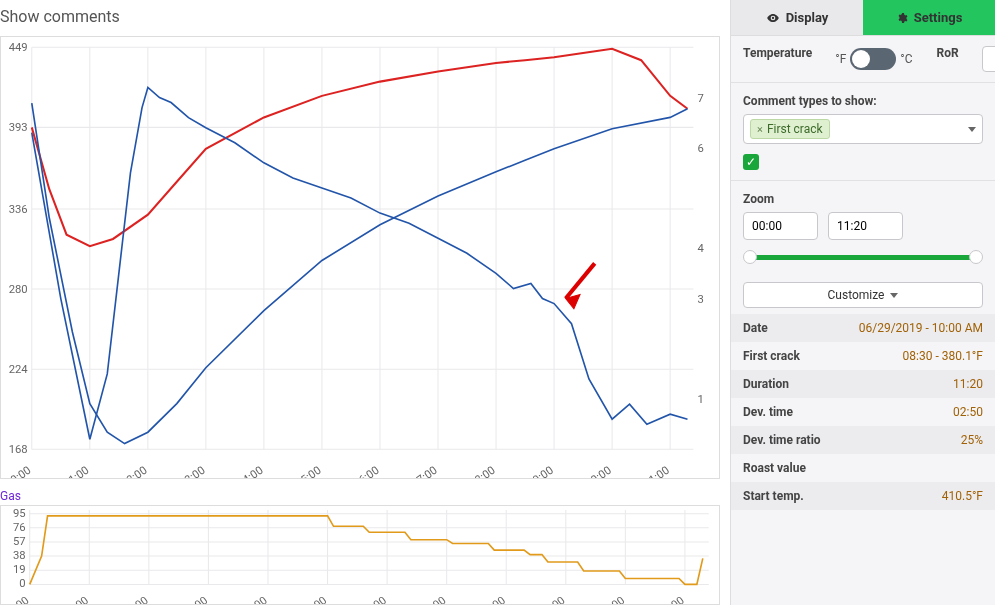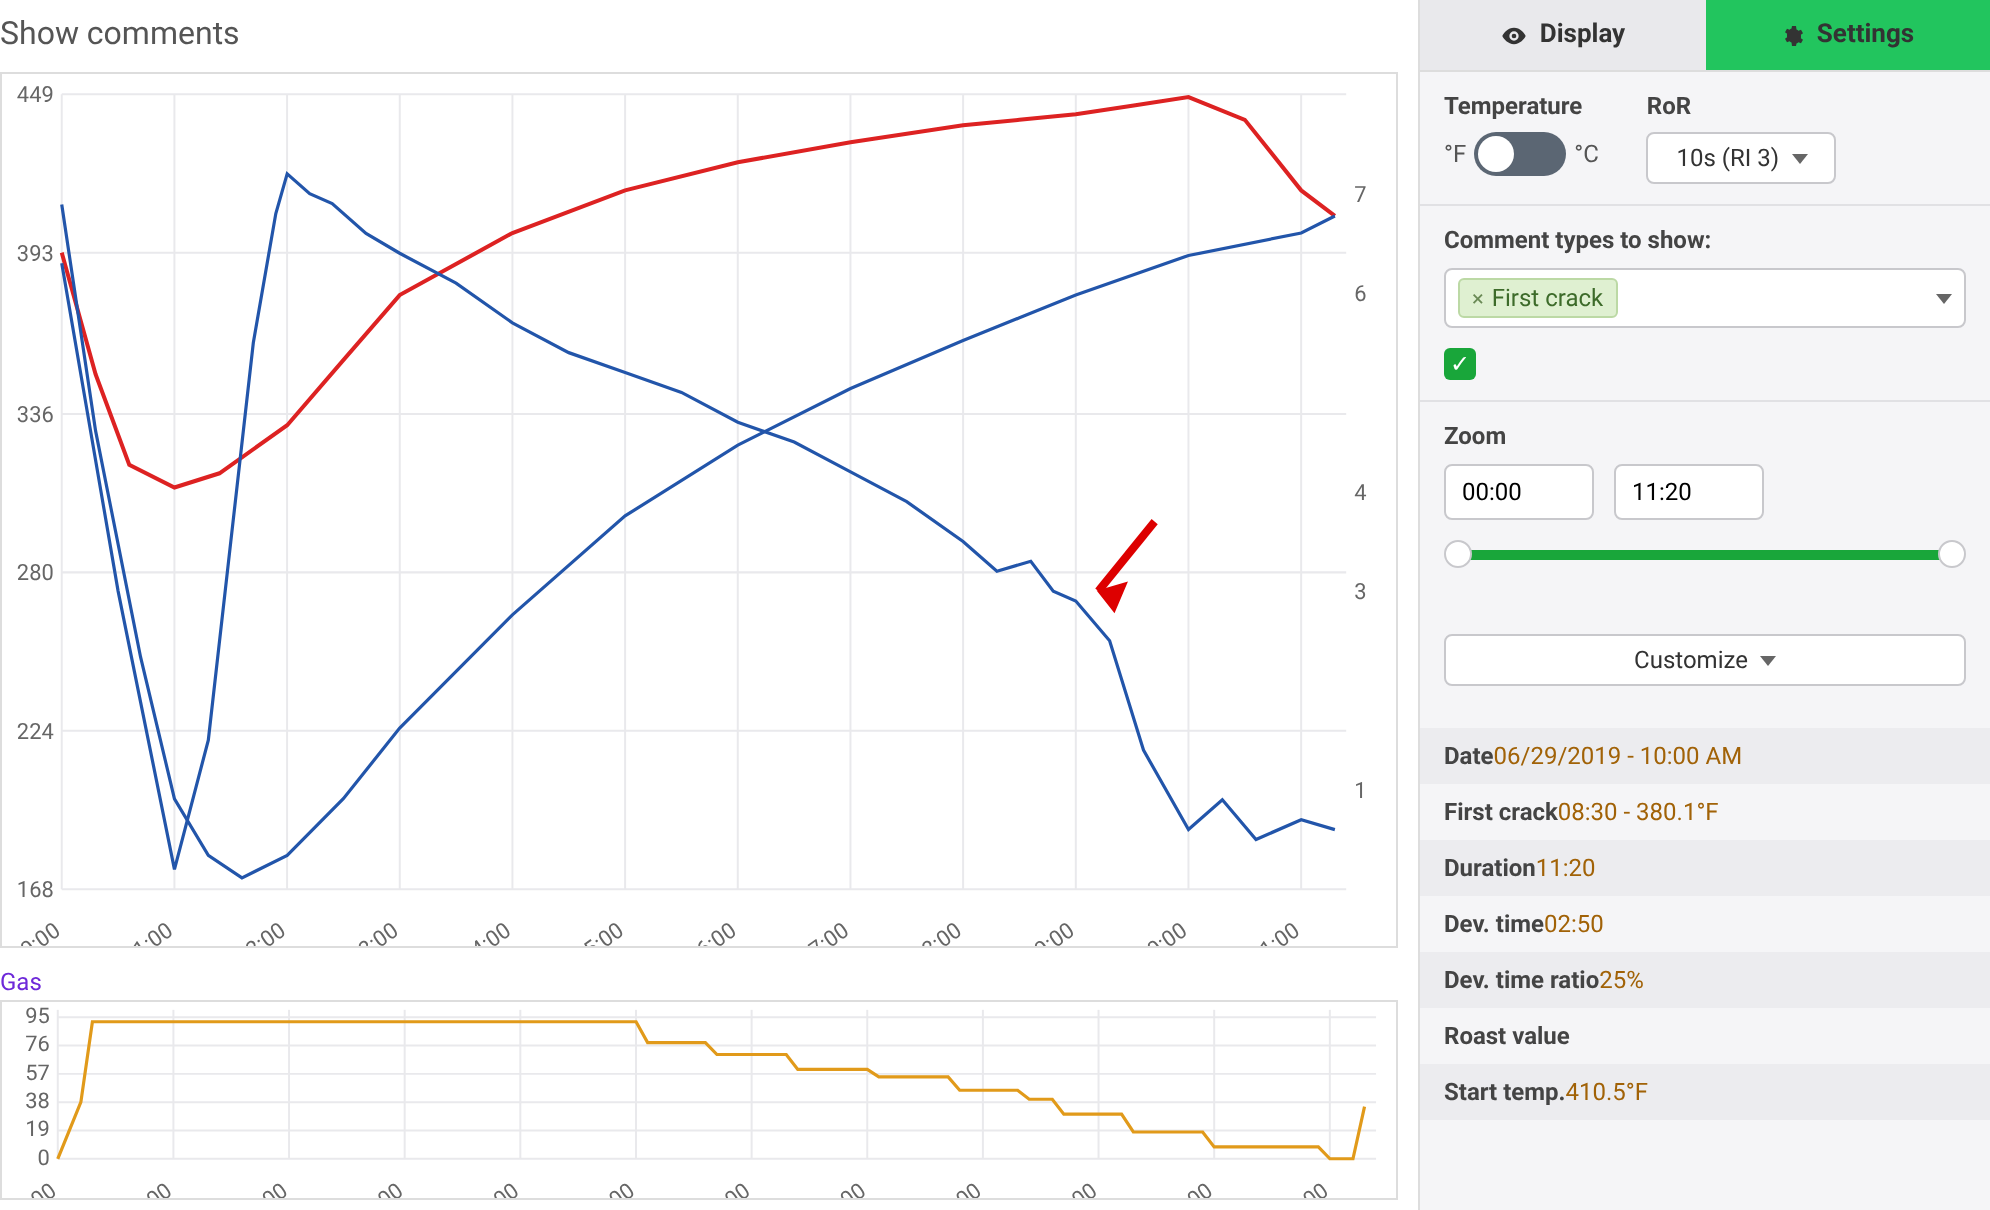--- a/index.html
+++ b/index.html
@@ -1,60 +1,60 @@
 <!DOCTYPE html>
 <html><head>
 <meta charset="utf-8">
 <style>
   *{box-sizing:border-box;margin:0;padding:0;font-family:-apple-system,BlinkMacSystemFont,"Segoe UI",Roboto,Helvetica,Arial,sans-serif}
   body{width:995px;height:605px;display:flex;background:#fff;color:#333;font-size:13px}
   .main{flex:1;padding:5px 10px 5px 0;display:flex;flex-direction:column}
-  .side{width:286px;background:#f5f5f7;border-left:1px solid #ddd;display:flex;flex-direction:column}
+  .side{width:265px;background:#f5f5f7;border-left:1px solid #ddd;display:flex;flex-direction:column}
   .show-comments{font-size:16px;color:#555;padding:2px 0 6px 0}
   .chart-box{position:relative;flex:1;border:1px solid #ddd;margin:4px 0 8px 0}
   .gas-title{font-size:12px;color:#6d28d9;margin:2px 0}
   .gas-box{height:100px;border:1px solid #ddd;position:relative}
   svg{display:block}
   .tick{font-size:11px;fill:#666}
   .grid{stroke:#e9e9ec;stroke-width:1}
   .red-line{stroke:#d22;stroke-width:2;fill:none}
   .blue-line{stroke:#25a;stroke-width:1.6;fill:none}
   .gas-line{stroke:#e19a1a;stroke-width:1.6;fill:none}
   .arrow{fill:#d00;stroke:#d00}
 
   
   .tabs{display:flex;height:36px;border-bottom:1px solid #ddd}
   .tab{flex:1;display:flex;align-items:center;justify-content:center;gap:6px;font-size:13px;font-weight:700;color:#333;background:#e9e9ec;cursor:pointer}
   .tab.active{background:#22c55e}
   .section{padding:10px 12px;border-bottom:1px solid #e1e1e4}
   .label{font-size:12px;font-weight:700;color:#444}
   .row{display:flex;gap:24px}
-  .col{display:flex;flex-direction:column;gap:6px}
+  .col{display:flex;flex-direction:row;gap:23px}
   .toggle{width:46px;height:22px;background:#5b6673;border-radius:11px;position:relative;display:inline-block}
   .toggle .knob{position:absolute;top:2px;left:2px;width:18px;height:18px;border-radius:9px;background:#fff}
   .unit{font-size:12px;color:#555}
   .unit-row{display:flex;align-items:center;gap:4px}
   .select{display:flex;align-items:center;justify-content:center;border:1px solid #c8c8cc;border-radius:4px;background:#fff;padding:5px 8px;font-size:12px;color:#333;cursor:pointer}
   .select .tri{margin-left:6px}
   .ror-select{width:95px}
   .chip-box{display:flex;align-items:center;justify-content:space-between;border:1px solid #c8c8cc;border-radius:4px;background:#fff;padding:4px 6px;margin-top:6px}
   .chip{background:#dff0d1;border:1px solid #bcd9a5;border-radius:3px;padding:2px 6px;font-size:12px;color:#3d6b2a;display:flex;align-items:center;gap:4px}
   .chip .x{color:#6a8a55;cursor:pointer;font-size:11px}
   .cbrow{display:flex;align-items:center;gap:8px;margin-top:10px;font-size:12px;color:#333}
   .cb{width:16px;height:16px;border-radius:3px;background:#19a63a;display:flex;align-items:center;justify-content:center;color:#fff;font-size:12px;line-height:1}
   .zoom-inputs{display:flex;gap:10px;margin-top:6px}
   .zi{width:75px;border:1px solid #c8c8cc;border-radius:4px;padding:6px 8px;font-size:12px;background:#fff}
   .slider{position:relative;height:18px;margin-top:8px}
   .slider .track{position:absolute;left:6px;right:6px;top:7px;height:5px;border-radius:3px;background:#19a63a}
   .slider .h{position:absolute;top:2px;width:14px;height:14px;border-radius:7px;background:#fff;border:1px solid #c8c8cc}
   .slider .h1{left:0}
   .slider .h2{right:0}
-  .customize{margin:21px 12px}
+  .customize{margin:6px 12px}
   .table{font-size:12px}
-  .trow{display:flex;justify-content:flex-start;padding:7px 12px}
+  .trow{display:flex;justify-content:space-between;padding:7px 12px}
   .trow:nth-child(odd){background:#ececef}
   .trow .k{font-weight:700;color:#444}
   .trow .v{color:#a16207}
   .tri{width:0;height:0;border-left:4px solid transparent;border-right:4px solid transparent;border-top:5px solid #666;display:inline-block}
   .gear{width:12px;height:12px}
   .eye{width:14px;height:14px}
 </style>
 </head>
 <body>
 

